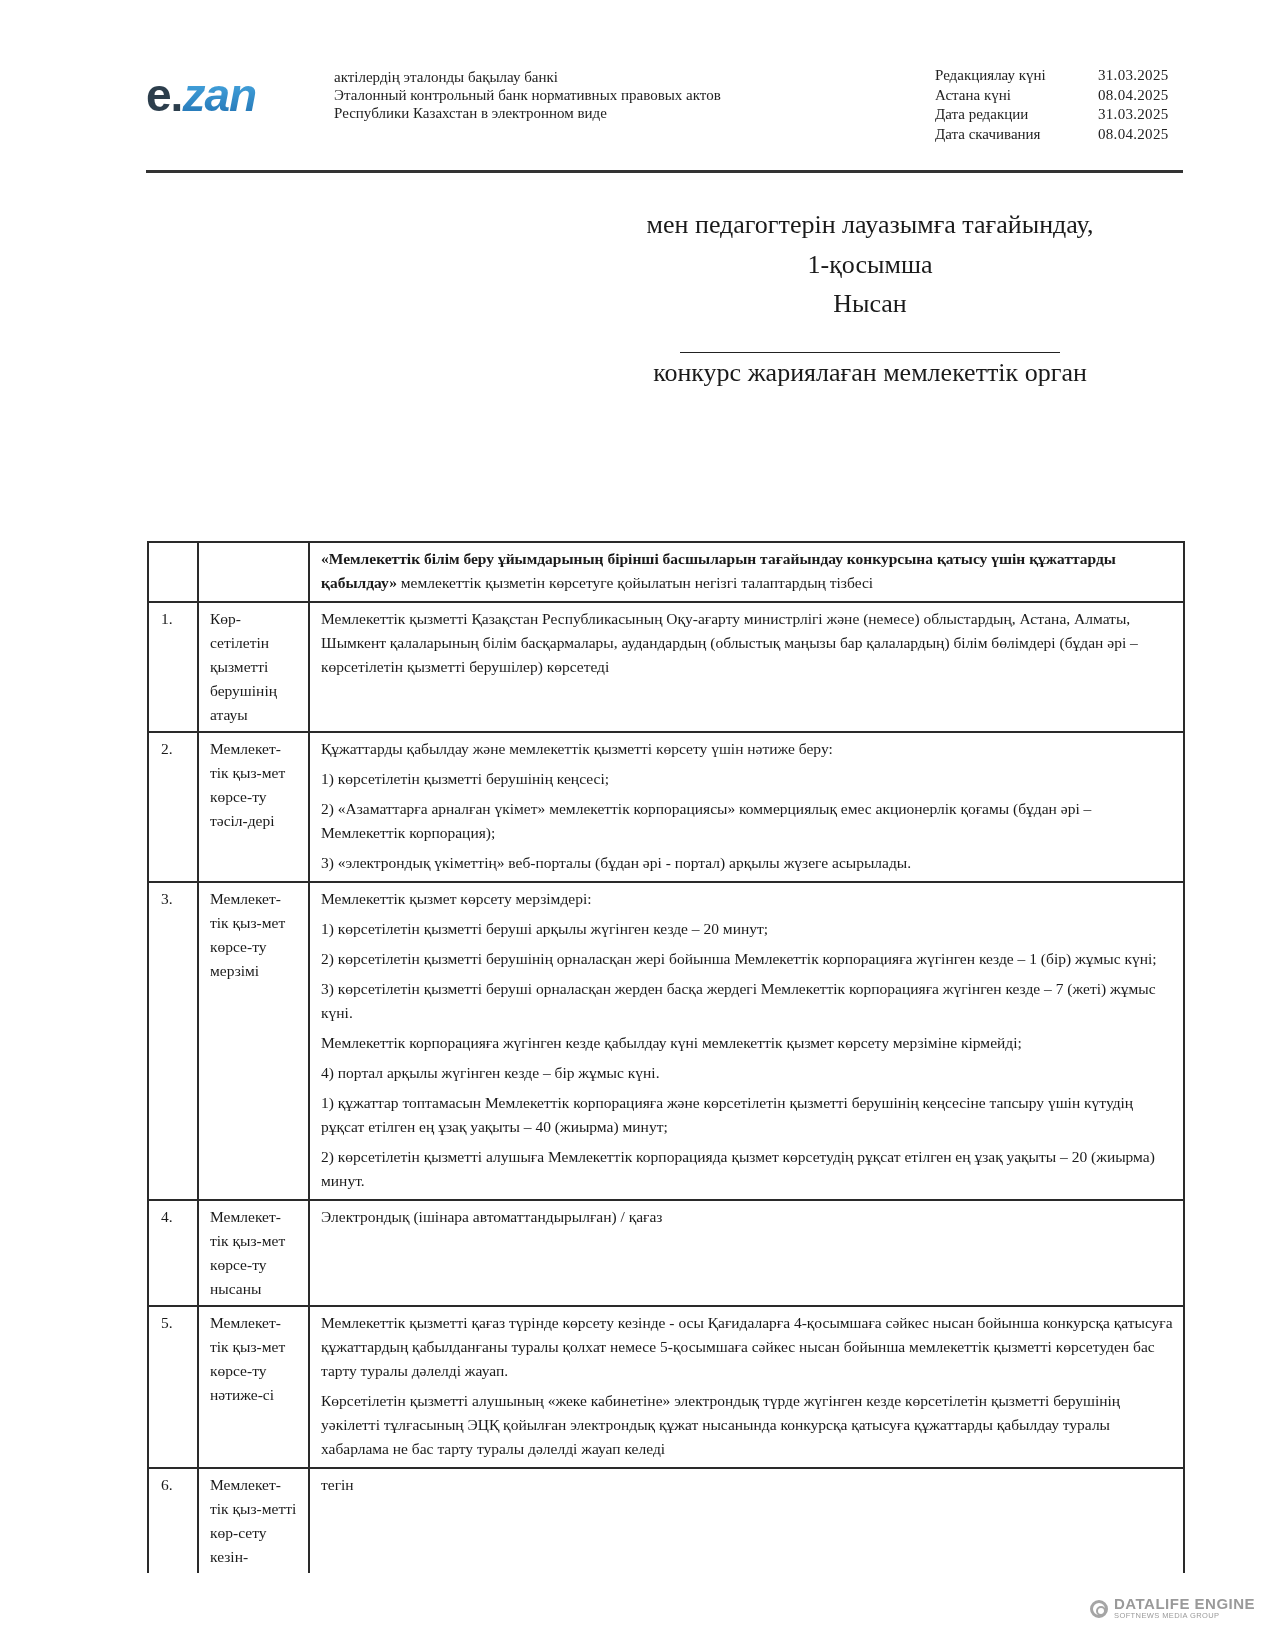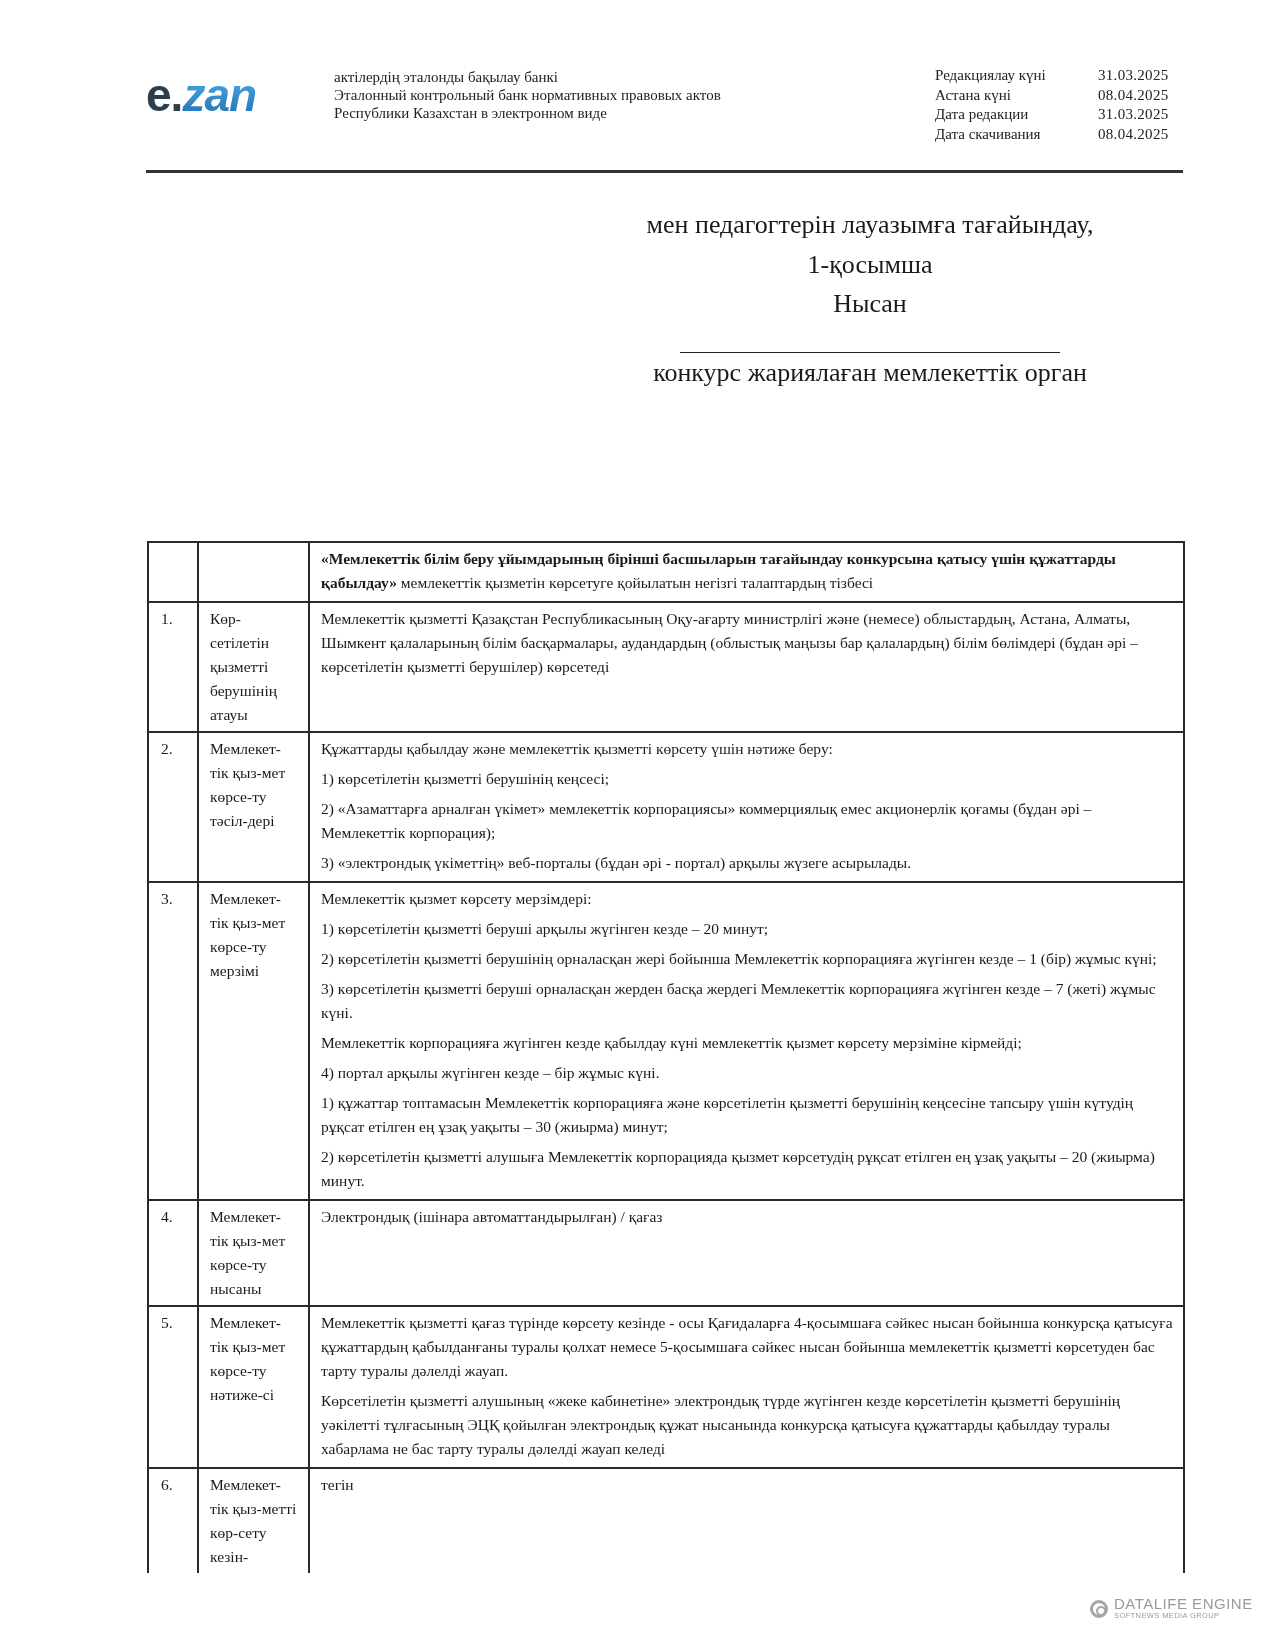--- a/index.html
+++ b/index.html
@@ -65,21 +65,21 @@
     display: flex; align-items: center;
   }
   .dle .ring {
     width: 18px; height: 18px; border: 3px solid #a5a5a5; border-radius: 50%;
     position: relative; margin-right: 6px; box-sizing: border-box;
   }
   .dle .ring::after {
     content: ""; position: absolute; left: 3px; top: 3px; width: 6px; height: 6px;
     border: 2px solid #a5a5a5; border-radius: 50%;
   }
-  .dle .t1 { font-size: 15px; font-weight: normal; letter-spacing: 0.5px; line-height: 14px; }
+  .dle .t1 { font-size: 15px; font-weight: bold; letter-spacing: 0.5px; line-height: 14px; }
   .dle .t2 { font-size: 7.5px; letter-spacing: 0.4px; line-height: 9px; }
 </style>
 </head>
 <body>
 
 <div class="logo">
   <span class="e">e.</span><span class="z">zan</span>
 </div>
 
 <div class="bank-text">
@@ -147,21 +147,21 @@
     <tr>
       <td class="num">3.</td>
       <td class="name"><span>Мемлекет-тік қыз-мет көрсе-ту мерзімі</span></td>
       <td class="body">
         <p>Мемлекеттік қызмет көрсету мерзімдері:</p>
         <p>1) көрсетілетін қызметті беруші арқылы жүгінген кезде – 20 минут;</p>
         <p>2) көрсетілетін қызметті берушінің орналасқан жері бойынша Мемлекеттік корпорацияға жүгінген кезде – 1 (бір) жұмыс күні;</p>
         <p>3) көрсетілетін қызметті беруші орналасқан жерден басқа жердегі Мемлекеттік корпорацияға жүгінген кезде – 7 (жеті) жұмыс күні.</p>
         <p>Мемлекеттік корпорацияға жүгінген кезде қабылдау күні мемлекеттік қызмет көрсету мерзіміне кірмейді;</p>
         <p>4) портал арқылы жүгінген кезде – бір жұмыс күні.</p>
-        <p>1) құжаттар топтамасын Мемлекеттік корпорацияға және көрсетілетін қызметті берушінің кеңсесіне тапсыру үшін күтудің рұқсат етілген ең ұзақ уақыты – 30 (жиырма) минут;</p>
+        <p>1) құжаттар топтамасын Мемлекеттік корпорацияға және көрсетілетін қызметті берушінің кеңсесіне тапсыру үшін күтудің рұқсат етілген ең ұзақ уақыты – 40 (жиырма) минут;</p>
         <p>2) көрсетілетін қызметті алушыға Мемлекеттік корпорацияда қызмет көрсетудің рұқсат етілген ең ұзақ уақыты – 20 (жиырма) минут.</p>
       </td>
     </tr>
 
     <tr class="row-h4">
       <td class="num">4.</td>
       <td class="name"><span>Мемлекет-тік қыз-мет көрсе-ту нысаны</span></td>
       <td class="body">
         <p>Электрондық (ішінара автоматтандырылған) / қағаз</p>
       </td>

